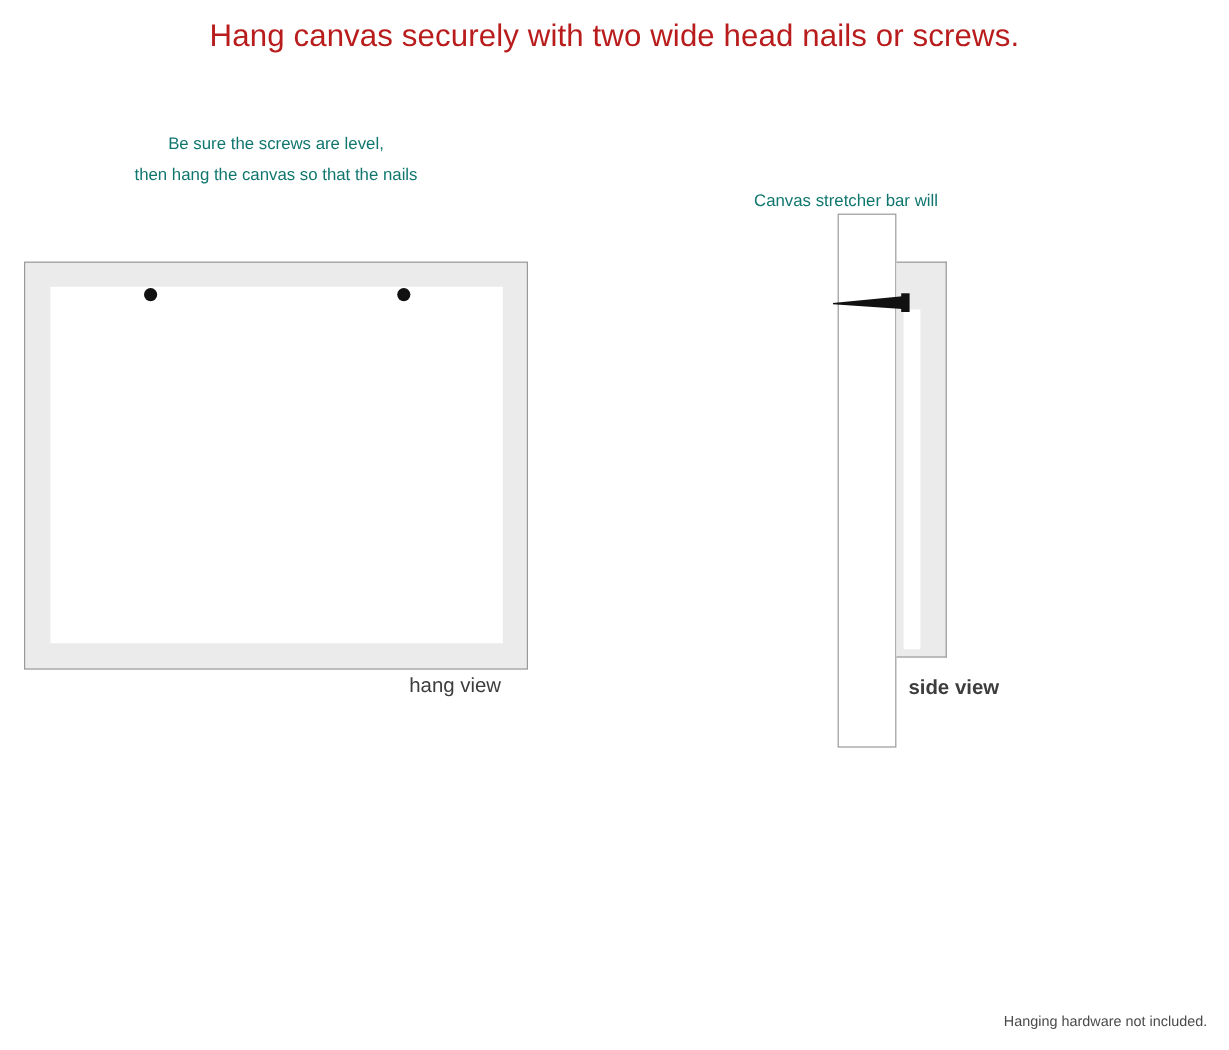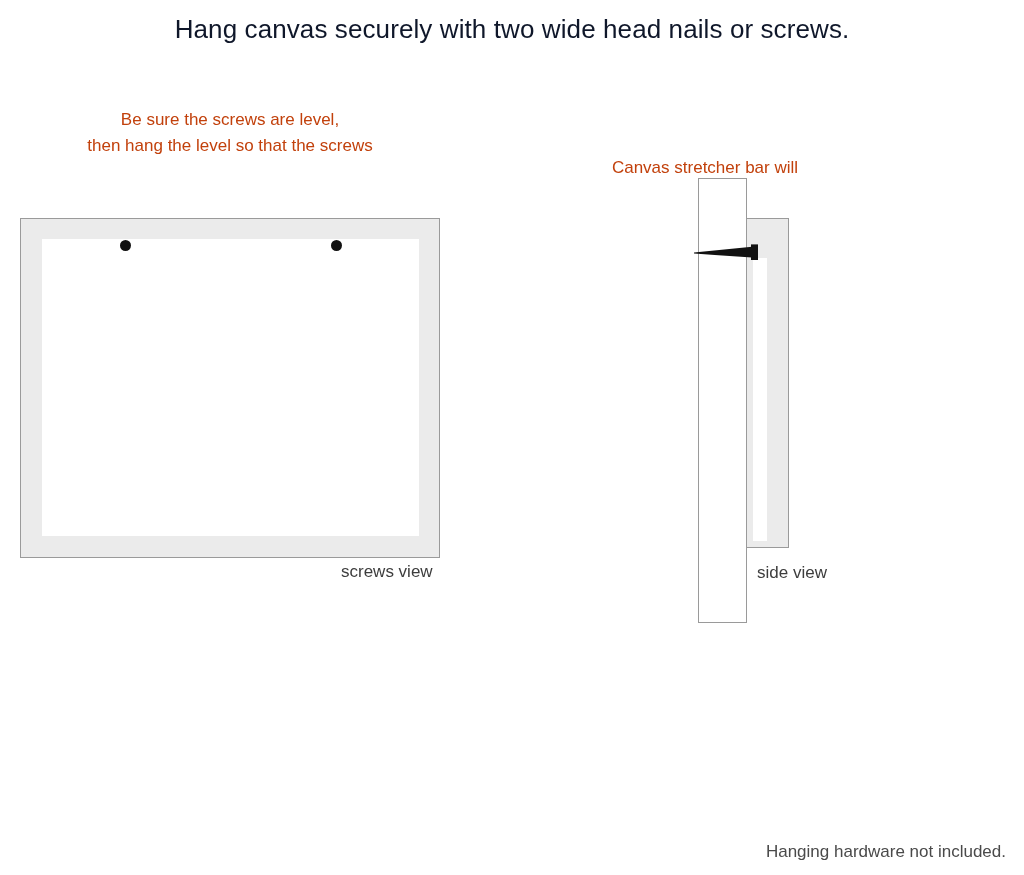--- a/index.html
+++ b/index.html
@@ -24,31 +24,31 @@
   
   .headline {
     position: absolute;
     left: 0;
     top: 14px;
     width: 1024px;
     text-align: center;
     font-size: 26px;
     font-weight: 400;
     letter-spacing: 0.1px;
-    color: #0f172a;
+    color: #b91c1c;
     white-space: nowrap;
   }
 
   
   .caption {
     position: absolute;
-    font-size: 17px;
+    font-size: 14px;
     line-height: 25.5px;
     text-align: center;
-    color: #c2410c;
+    color: #0f766e;
   }
   .caption-left {
     left: 20px;
     top: 107px;
     width: 420px;
   }
   .caption-right {
     left: 590px;
     top: 107px;
     width: 230px;
@@ -126,44 +126,44 @@
   }
 
   
   .view-label {
     position: absolute;
     font-size: 17px;
     color: #3d3d3d;
     white-space: nowrap;
   }
   .label-front { left: 341px; top: 562px; }
-  .label-side  { left: 757px; top: 563px; }
+  .label-side  { left: 757px; top: 563px; font-weight: bold; }
 
   
   .footer {
     position: absolute;
     right: 18px;
     bottom: 12px;
     text-align: right;
-    font-size: 17px;
+    font-size: 12px;
     line-height: 23px;
     color: #4a4a4a;
   }
   .footer div { white-space: nowrap; }
 </style>
 </head>
 <body>
 
 <div class="page">
 
   <div class="headline">Hang canvas securely with two wide head nails or screws.</div>
 
   <div class="caption caption-left">
     <div>Be sure the screws are level,</div>
-    <div>then hang the level so that the screws</div>
+    <div>then hang the canvas so that the nails</div>
   </div>
 
   <div class="caption caption-right">
     <div>Canvas stretcher bar will</div>
   </div>
 
   <div class="front-view">
     <div class="front-view-inner"></div>
   </div>
   <div class="screw-dot screw-dot-left"></div>
@@ -175,20 +175,20 @@
 
   <div class="side-screw">
     <svg width="74" height="24" viewBox="0 0 74 24" xmlns="http://www.w3.org/2000/svg">
 
       <polygon points="0,12.4 58,6.8 58,17.6 0,13.6" fill="#111111"></polygon>
 
       <rect x="57" y="4.4" width="7" height="15.6" fill="#111111"></rect>
     </svg>
   </div>
 
-  <div class="view-label label-front">screws view</div>
+  <div class="view-label label-front">hang view</div>
   <div class="view-label label-side">side view</div>
 
   <div class="footer">
     <div>Hanging hardware not included.</div>
   </div>
 
 </div>
 
 </body></html>

